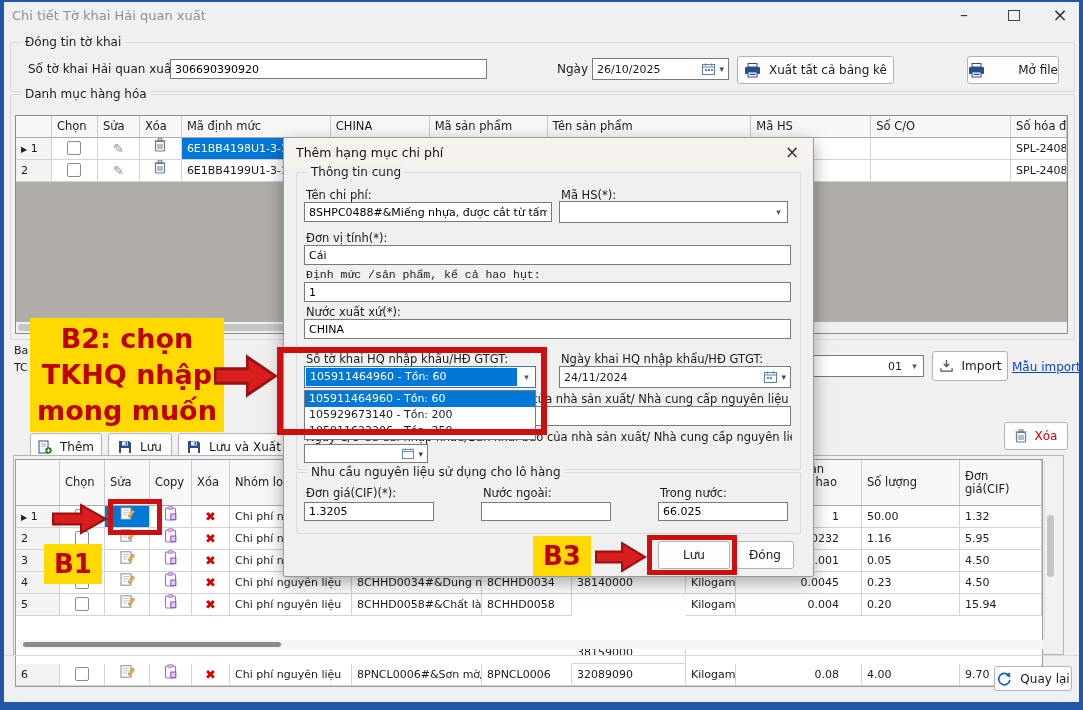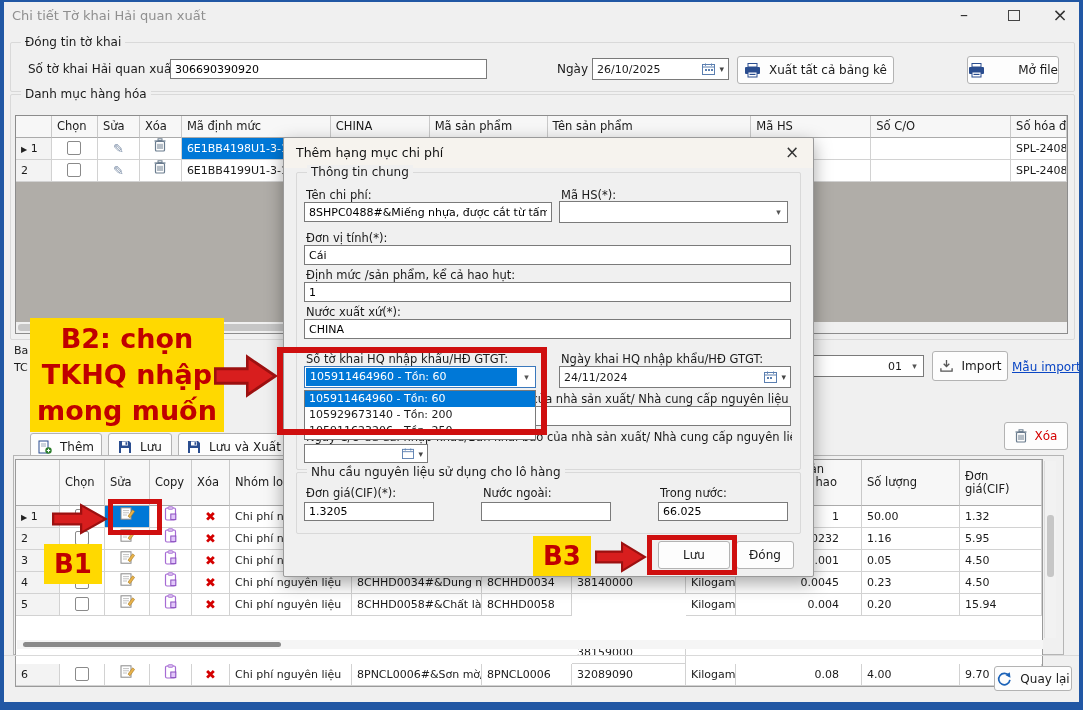--- a/index.html
+++ b/index.html
@@ -422,32 +422,32 @@
     <span>Quay lại</span>
   </div>
 
   <div class="modal">
     <div class="mtitle">
       <span>Thêm hạng mục chi phí</span>
     </div>
     <span class="mclose">×</span>
 
     <div class="group" style="left:12px;top:34px;width:503px;height:296px;">
-      <span class="legend">Thông tin chung</span>
+      <span class="legend">Thông tin cung</span>
     </div>
     <span class="mlbl" style="left:22px;top:50px;">Tên chi phí:</span>
     <input class="tb" style="left: 20px; top: 64px; width: 248px;" value="8SHPC0488#&amp;Miếng nhựa, được cắt từ tấm Polyca">
     <span class="mlbl" style="left:277px;top:50px;">Mã HS(*):</span>
     <div class="combo" style="left:275px;top:63px;width:229px;">
       <span class="val"></span>
       <span class="arr">▾</span>
     </div>
     <span class="mlbl" style="left:22px;top:93px;">Đơn vị tính(*):</span>
     <input class="tb" style="left: 20px; top: 107px; width: 487px;" value="Cái">
-    <span class="mlbl" style="left:22px;top:130px;">Định mức /sản phẩm, kể cả hao hụt:</span>
+    <span class="mlbl" style="left:22px;top:130px;font-family:Liberation Mono, monospace;">Định mức /sản phẩm, kể cả hao hụt:</span>
     <input class="tb" style="left: 20px; top: 144px; width: 487px;" value="1">
     <span class="mlbl" style="left:22px;top:167px;">Nước xuất xứ(*):</span>
     <input class="tb" style="left: 20px; top: 181px; width: 487px;" value="CHINA">
 
     <span class="mlbl" style="left:22px;top:214px;">Số tờ khai HQ nhập khẩu/HĐ GTGT:</span>
     <div class="combo" style="left:20px;top:228px;width:232px;border-color:#3a78bc;">
       <span class="val" style="background:#0078d7;color:#fff;height:18px;line-height:18px;margin:1px;">105911464960 - Tồn: 60</span>
       <span class="arr">▾</span>
     </div>
     <span class="mlbl" style="left:277px;top:214px;">Ngày khai HQ nhập khẩu/HĐ GTGT:</span>

